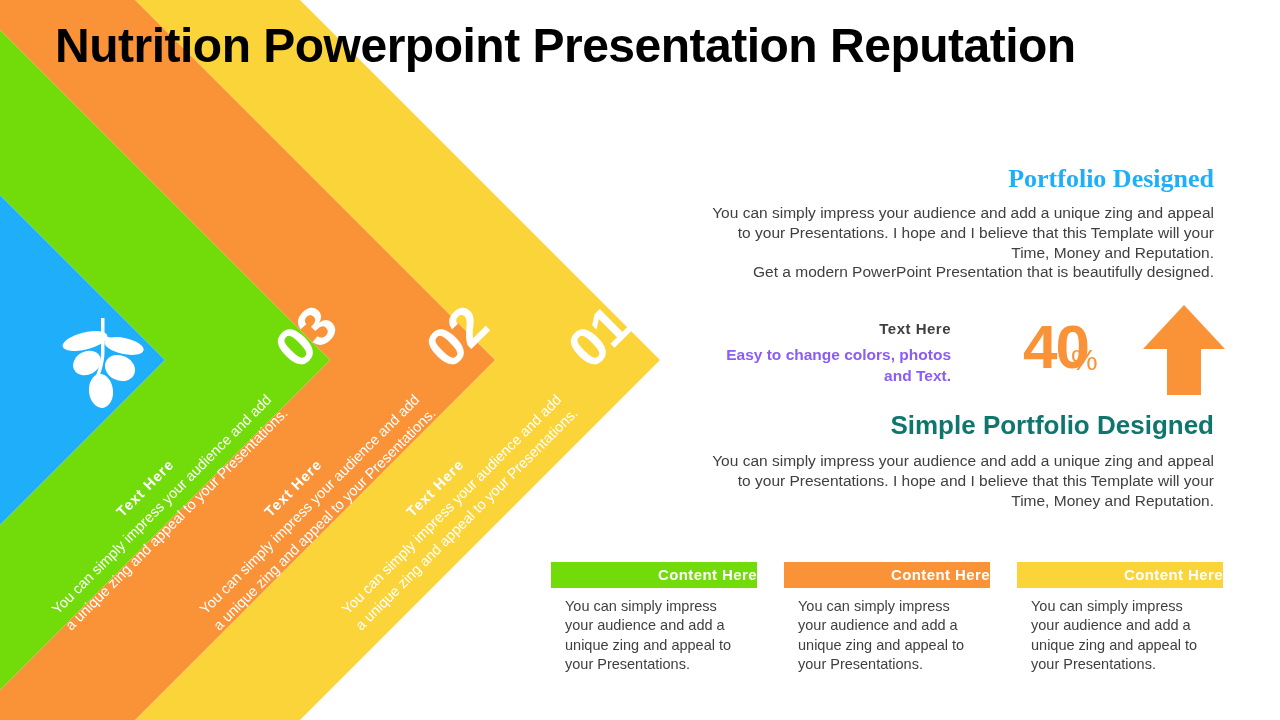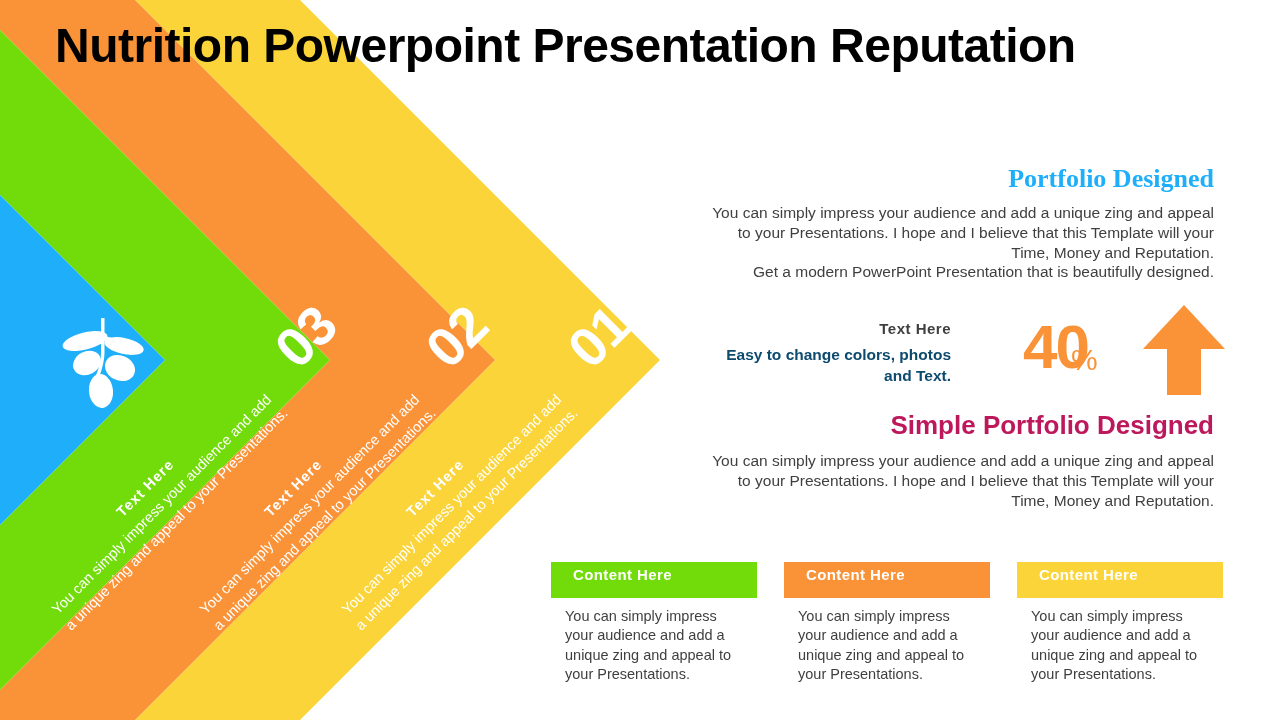--- a/index.html
+++ b/index.html
@@ -102,21 +102,21 @@
     font-weight: bold;
     color: #3f3f3f;
     letter-spacing: .5px;
     white-space: nowrap;
   }
   .rc-small-sub {
     position: absolute;
     text-align: right;
     font-size: 15.5px;
     font-weight: bold;
-    color: #0c4a6e;
+    color: #8b5cf6;
     line-height: 1.35;
   }
   #stat-value {
     position: absolute;
     left: 995px;
     top: 316px;
     font-size: 62px;
     font-weight: bold;
     color: #FA9338;
     letter-spacing: -2px;
@@ -137,28 +137,29 @@
     top: 305px;
   }
 
   
   .content-card {
     position: absolute;
     top: 562px;
     width: 206px;
   }
   .card-header {
-    height: 36px;
+    height: 26px;
     line-height: 26px;
-    padding-left: 22px;
+    padding-left: 0;
     color: #ffffff;
     font-size: 15px;
     font-weight: bold;
     letter-spacing: .4px;
     box-sizing: border-box;
+    text-align: right;
   }
   .card-body {
     padding: 9px 10px 0 14px;
     font-size: 14.5px;
     line-height: 1.33;
     color: #3f3f3f;
   }
 </style>
 </head>
 <body>
@@ -226,21 +227,21 @@
 
   <div class="rc-small-sub" style="left:700px; top:345px; width:251px;">Easy to change colors, photos and Text.</div>
 
   <div id="stat-value">40</div>
   <div id="stat-unit">%</div>
 
   <svg id="up-arrow-icon" width="82" height="90" viewBox="0 0 82 90">
     <polygon fill="#FA9338" points="41,0 82,44 58,44 58,90 24,90 24,44 0,44"></polygon>
   </svg>
 
-  <div class="rc-heading" style="left:700px; top:410px; width:514px; color:#be185d;">Simple Portfolio  Designed</div>
+  <div class="rc-heading" style="left:700px; top:410px; width:514px; color:#0f766e;">Simple Portfolio  Designed</div>
 
   <div class="rc-para" style="left:700px; top:451px; width:514px;">You can simply impress your audience and add a unique zing and appeal to your Presentations. I hope and I believe that this Template will your Time, Money and Reputation.</div>
 
   <div class="content-card" style="left:551px;">
     <div class="card-header" style="background:#72DC0A;">Content  Here</div>
     <div class="card-body">You can simply impress your audience and add a unique zing and appeal to your Presentations.</div>
   </div>
 
   <div class="content-card" style="left:784px;">
     <div class="card-header" style="background:#FA9338;">Content  Here</div>

